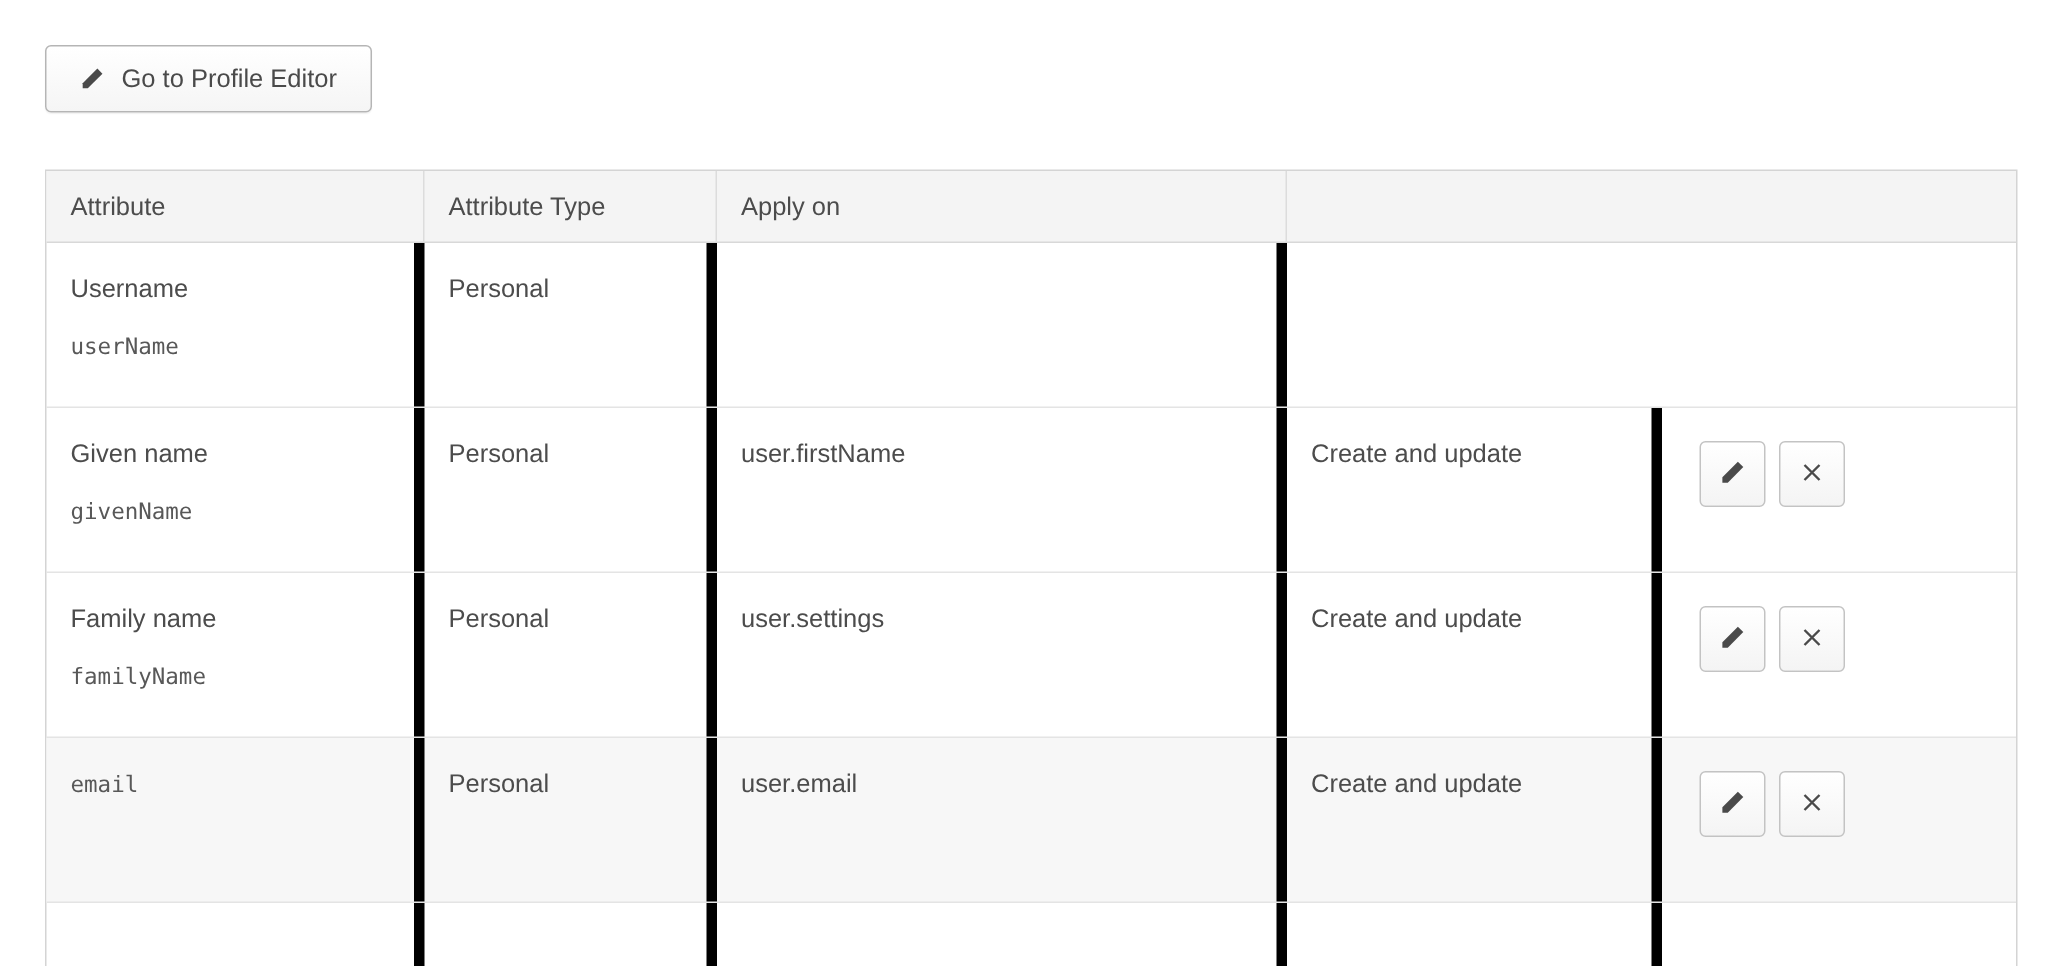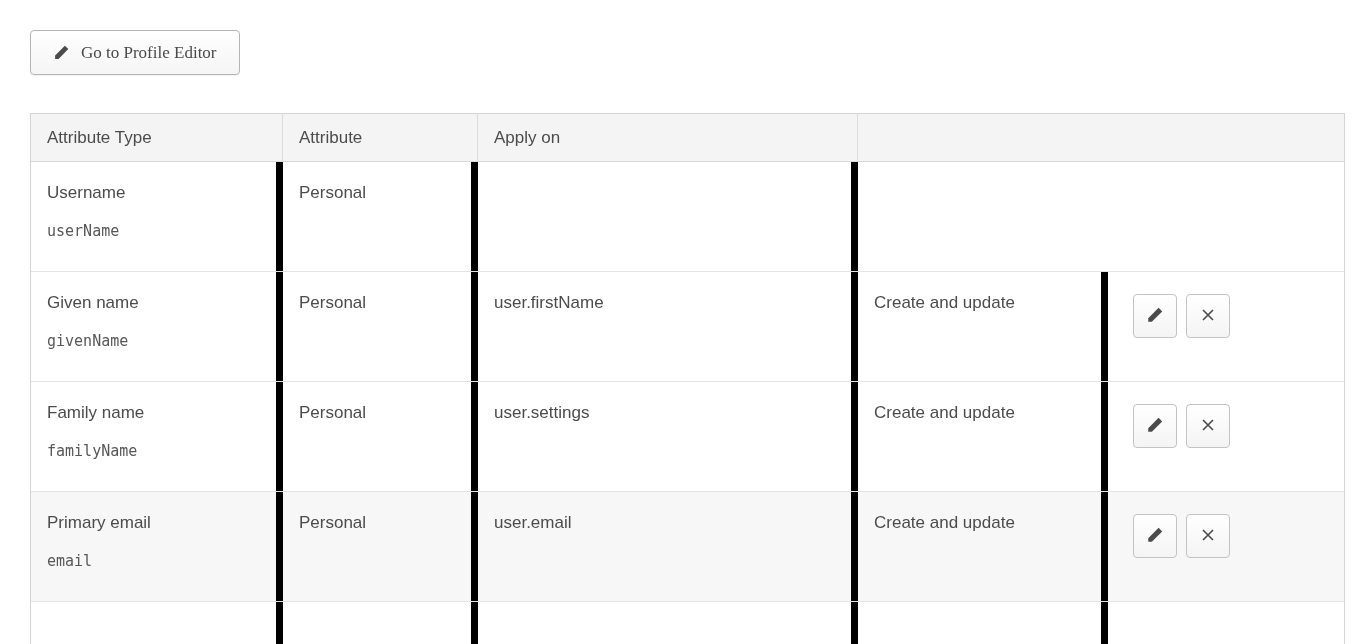--- a/index.html
+++ b/index.html
@@ -13,21 +13,21 @@
   .page { padding: 30px 25px 0 30px; }
 
   
   .toolbar { display: flex; gap: 21px; margin-bottom: 38px; }
   .btn {
     display: inline-flex; align-items: center; gap: 11px;
     height: 45px; padding: 0 22px;
     background: linear-gradient(#ffffff, #f5f5f5);
     border: 1px solid #b5b5b5;
     border-radius: 4px;
-    font-family: Liberation Serif, serif;
+    font-family: Liberation Sans, sans-serif;
     font-size: 17px; color: #4a4a4a;
     cursor: pointer;
     box-shadow: 0 1px 1px rgba(0,0,0,0.06);
   }
   .btn .icon { display: inline-flex; align-items: center; }
 
   
   .table {
     width: 1315px;
     border: 1px solid #d4d4d4;
@@ -89,22 +89,22 @@
             <path d="M11.2 1.6l3.2 3.2L5.2 14H2v-3.2z" fill="#4a4a4a"></path>
           </svg>
       </span>
       <span>Go to Profile Editor</span>
     </button>
   </div>
 
   <div class="table">
 
     <div class="thead">
+      <div class="cell">Attribute</div>
       <div class="cell">Attribute Type</div>
-      <div class="cell">Attribute</div>
       <div class="cell">Apply on</div>
       <div class="cell"></div>
     </div>
 
     <div class="trow">
       <div class="cell">
         <div class="attr-label">Username</div>
         <div class="attr-var">userName</div>
       </div>
       <div class="cell">Personal</div>
@@ -159,21 +159,20 @@
             <svg width="16" height="16" viewBox="0 0 16 16">
                 <path d="M3 3 L13 13 M13 3 L3 13" stroke="#4a4a4a" stroke-width="1.6" fill="none"></path>
               </svg>
           </span>
         </button>
       </div>
     </div>
 
     <div class="trow shaded">
       <div class="cell">
-        <div class="attr-label">Primary email</div>
         <div class="attr-var">email</div>
       </div>
       <div class="cell">Personal</div>
       <div class="cell">user.email</div>
       <div class="cell">Create and update</div>
       <div class="cell actions">
         <button class="icon-btn">
           <span>
             <svg width="18" height="18" viewBox="0 0 16 16">
                 <path d="M11.2 1.6l3.2 3.2L5.2 14H2v-3.2z" fill="#4a4a4a"></path>

